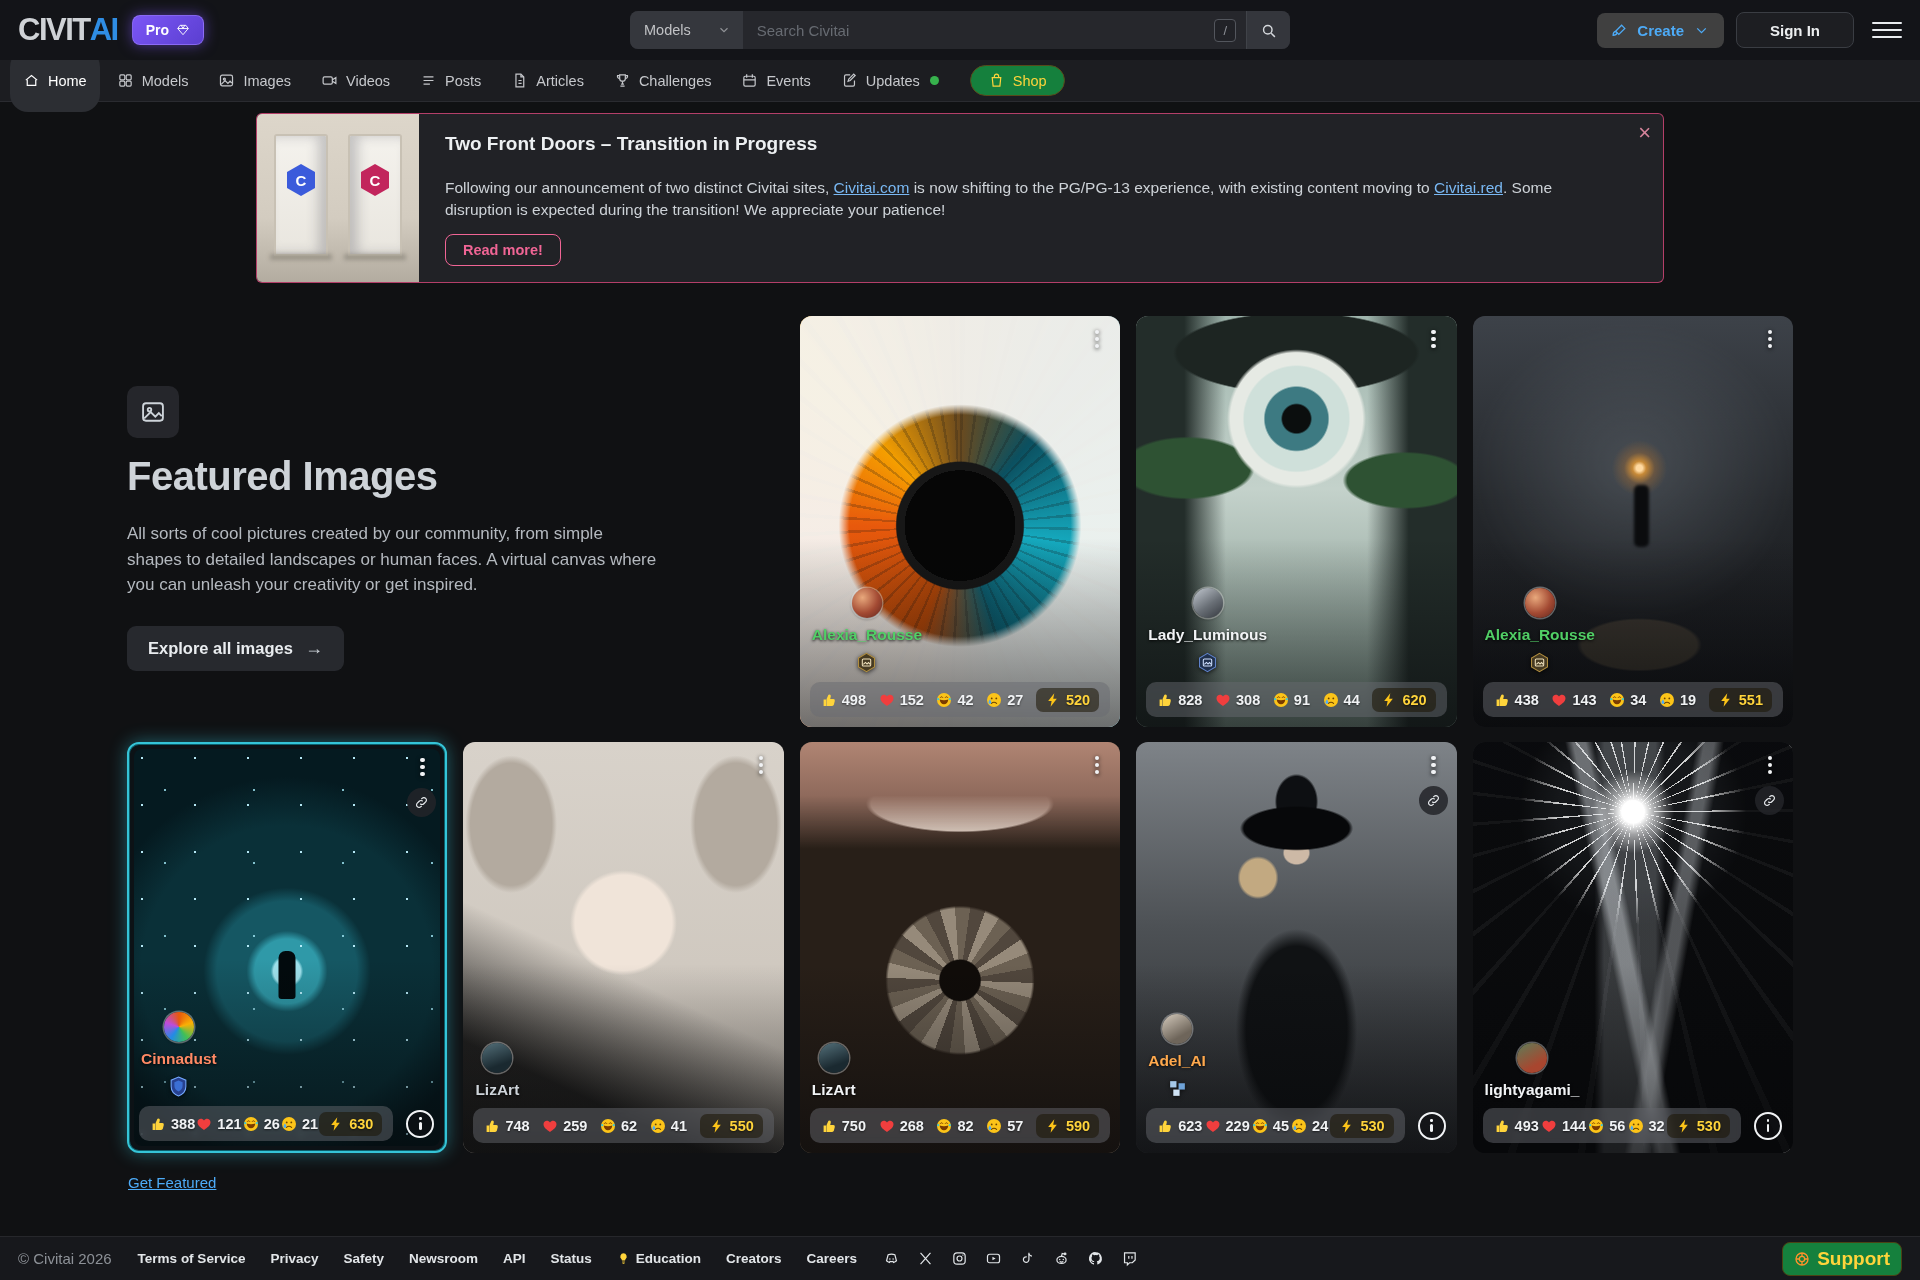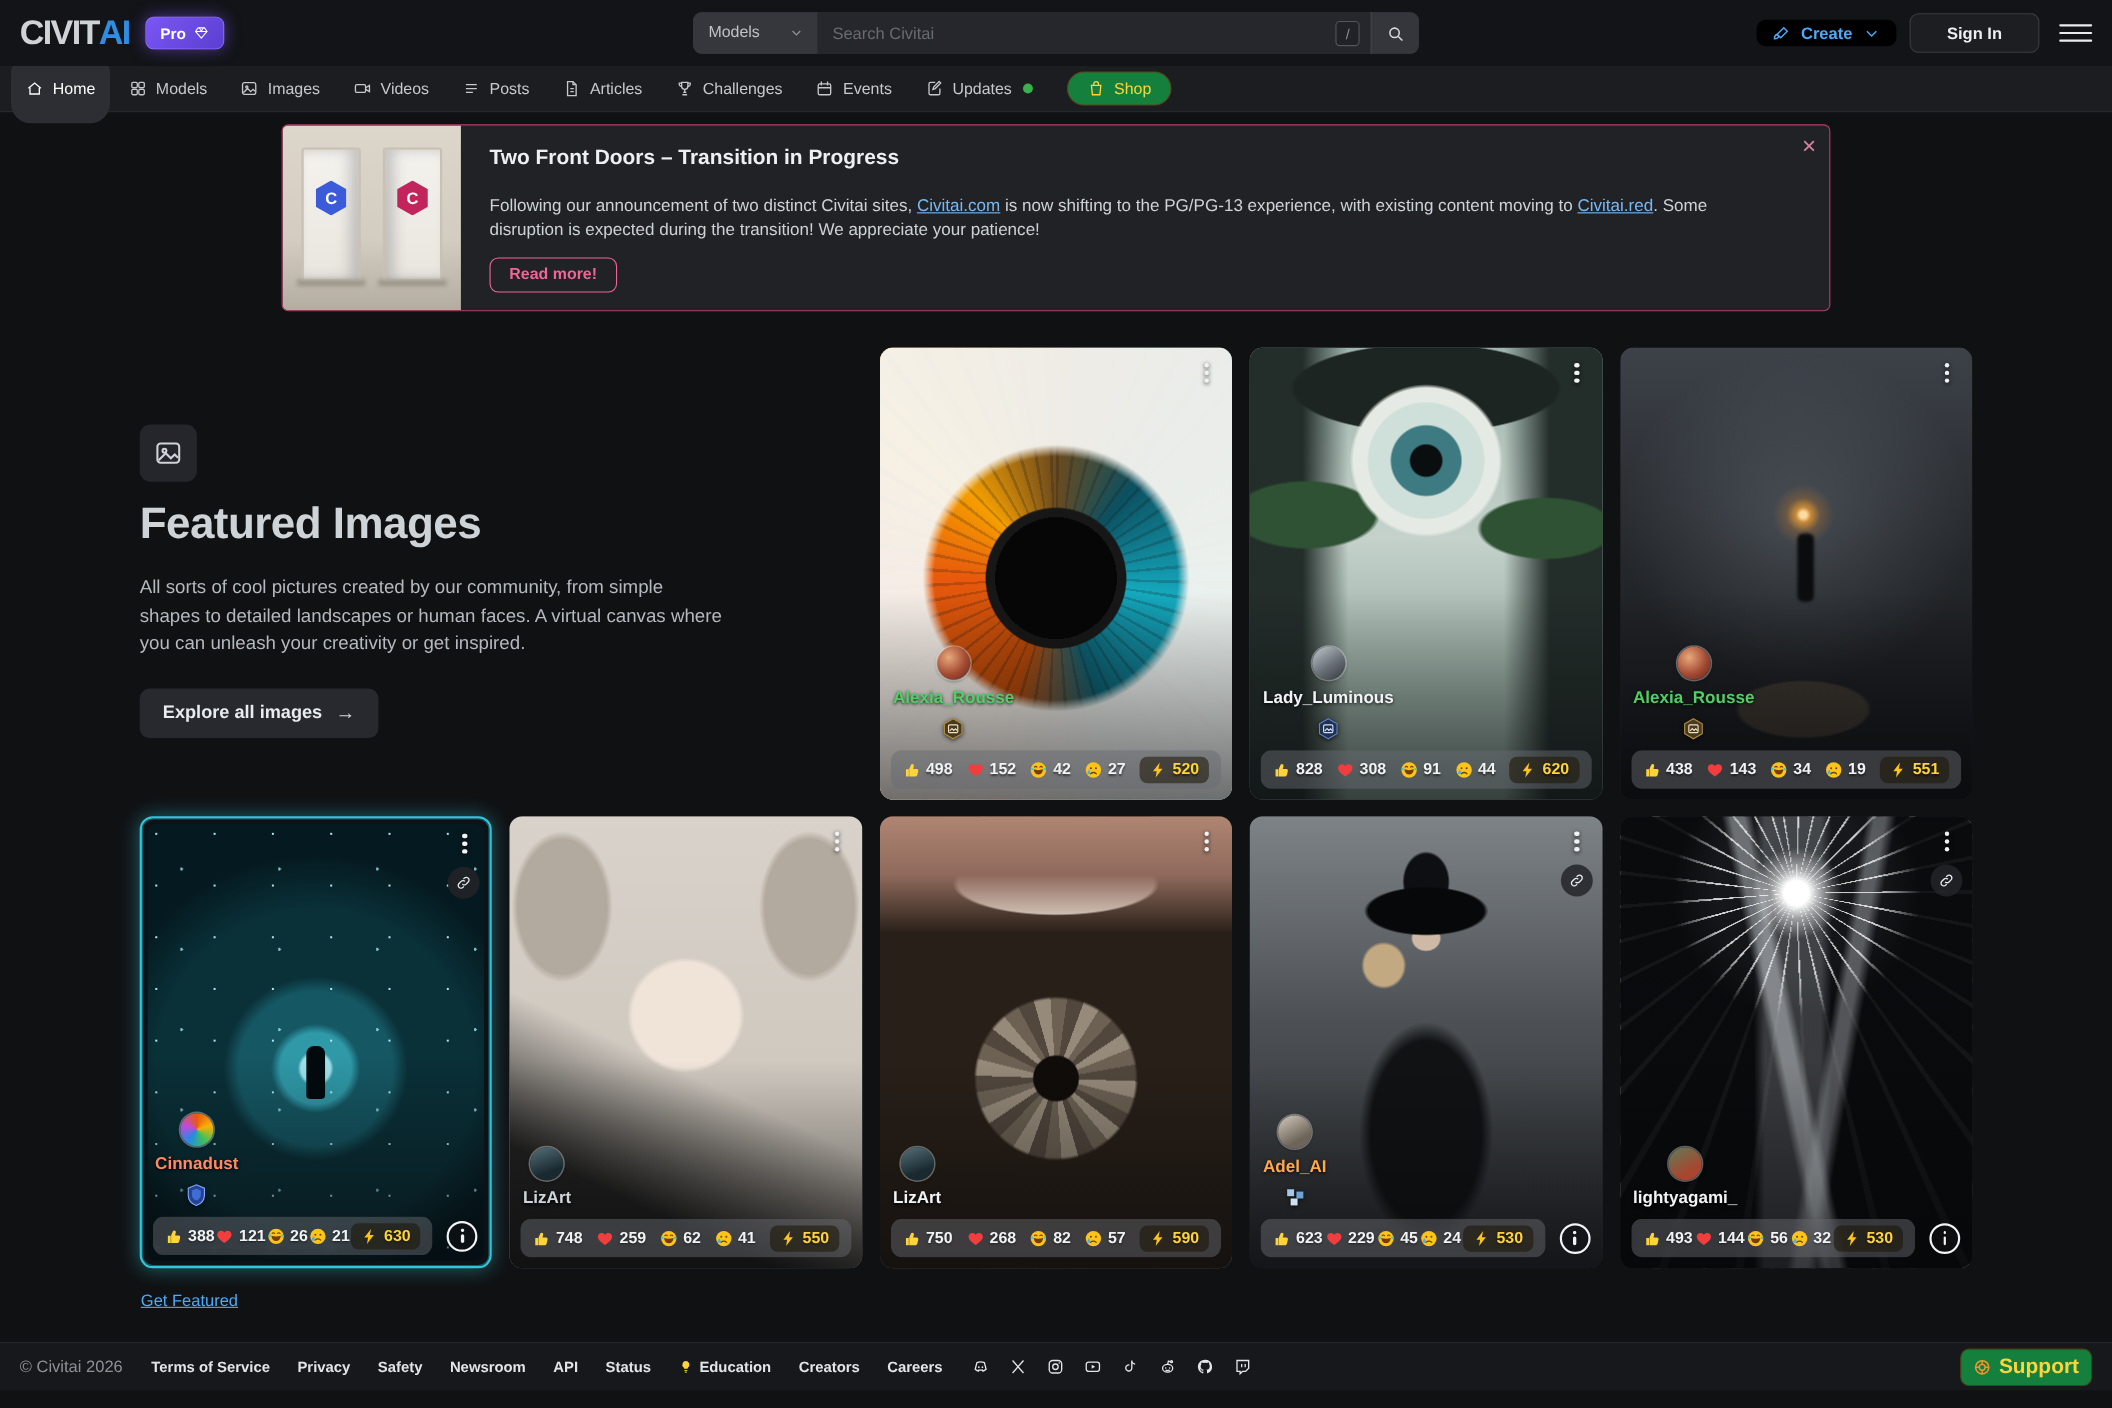--- a/index.html
+++ b/index.html
@@ -29,21 +29,21 @@
   .search-cat { display:flex; align-items:center; gap:26px; padding:0 12px 0 14px; background:#35373d; color:#c1c2c5; font-size:14.5px; cursor:pointer; }
   .search-cat svg { width:14px; height:14px; stroke:#909296; fill:none; stroke-width:2; }
   .search-input { flex:1; background:transparent; border:0; outline:0; color:#e9ecef; font-size:15px; padding:0 14px; }
   .search-input::placeholder { color:#676b72; }
   .kbd { align-self:center; margin-right:10px; border:1px solid #53565d; border-radius:4px; color:#8d9097;
     font-size:13px; line-height:1; padding:4px 8px; background:#212227; }
   .search-btn { width:44px; background:#34363c; border:0; border-left:1px solid #404349; display:flex; align-items:center; justify-content:center; }
   .search-btn svg { width:17px; height:17px; stroke:#d6d9dd; fill:none; stroke-width:2; }
 
   .topbar-right { margin-left:auto; display:flex; align-items:center; gap:12px; }
-  .create-btn { height:24px; display:flex; align-items:center; gap:9px; padding:0 14px; background:#000000;
+  .create-btn { height:35px; display:flex; align-items:center; gap:9px; padding:0 14px; background:#404040;
     border:0; border-radius:8px; color:#4dabf7; font-size:15px; font-weight:600; }
   .create-btn svg { width:17px; height:17px; stroke:#4dabf7; fill:none; stroke-width:1.8; }
   .signin-btn { height:36px; padding:0 33px; background:#1d1e22; border:1px solid #3a3d43; border-radius:8px;
     color:#eceef0; font-size:15px; font-weight:600; }
   .burger { width:30px; height:30px; background:none; border:0; display:flex; flex-direction:column; justify-content:center; gap:4.5px; margin-left:6px; }
   .burger i { display:block; height:2.6px; background:#e9ecef; border-radius:2px; }
 
   
   .mainnav { height:42px; background:#1c1d21; border-bottom:1px solid #2a2b30; display:flex; align-items:center; padding:0 10px; gap:4px; }
   .nav-item { display:flex; align-items:center; gap:8px; padding:23px 13px; border-radius:18px; color:#c6c8cc; font-size:14.5px; font-weight:500; }
@@ -177,21 +177,21 @@
     radial-gradient(circle at 50% 17%, #ffffff 0 3%, rgba(255,255,255,.5) 6%, rgba(0,0,0,0) 11%),
     linear-gradient(78deg, rgba(0,0,0,0) 44%, rgba(236,241,246,.4) 46% 49%, rgba(0,0,0,0) 51%),
     linear-gradient(100deg, rgba(0,0,0,0) 57%, rgba(236,241,246,.32) 59% 61.5%, rgba(0,0,0,0) 64%),
     linear-gradient(90deg, rgba(0,0,0,0) 38%, rgba(222,229,236,.22) 41% 57%, rgba(0,0,0,0) 60%),
     radial-gradient(circle at 50% 17%, rgba(0,0,0,0) 0 20%, rgba(9,10,12,.94) 30%),
     repeating-conic-gradient(from -10deg at 50% 17%, rgba(255,255,255,.8) 0 1.2deg, rgba(0,0,0,0) 1.2deg 11deg),
     linear-gradient(180deg, #17191c, #0a0b0d); }
 
   
   .get-featured { display:inline-block; margin:21px 0 0 128px; color:#4dabf7; font-size:15px; text-decoration:underline; }
-  .footer { position:absolute; left:0; right:0; bottom:16px; height:44px; background:#17181c; border-top:1px solid #26272b;
+  .footer { position:absolute; left:0; right:0; bottom:0; height:44px; background:#17181c; border-top:1px solid #26272b;
     display:flex; align-items:center; padding:0 18px; }
   .copyright { color:#8d9197; font-size:15px; font-weight:500; margin-right:26px; }
   .footer-links { display:flex; align-items:center; gap:25px; }
   .footer-link { color:#e2e5e8; font-size:13.5px; font-weight:600; display:flex; align-items:center; gap:6px; }
   .footer-link .f-ic svg { width:13px; height:13px; }
   .socials { display:flex; align-items:center; gap:17px; margin-left:26px; color:#e3e6e9; }
   .social { display:flex; }
   .social svg { width:17px; height:17px; stroke:currentColor; fill:none; stroke-width:1.7; }
   .support-btn { margin-left:auto; display:flex; align-items:center; gap:7px; background:#15803d; border:1px solid #4a4214;
     border-radius:8px; padding:5px 11px; color:#ffd43b; font-size:19px; font-weight:600; }

